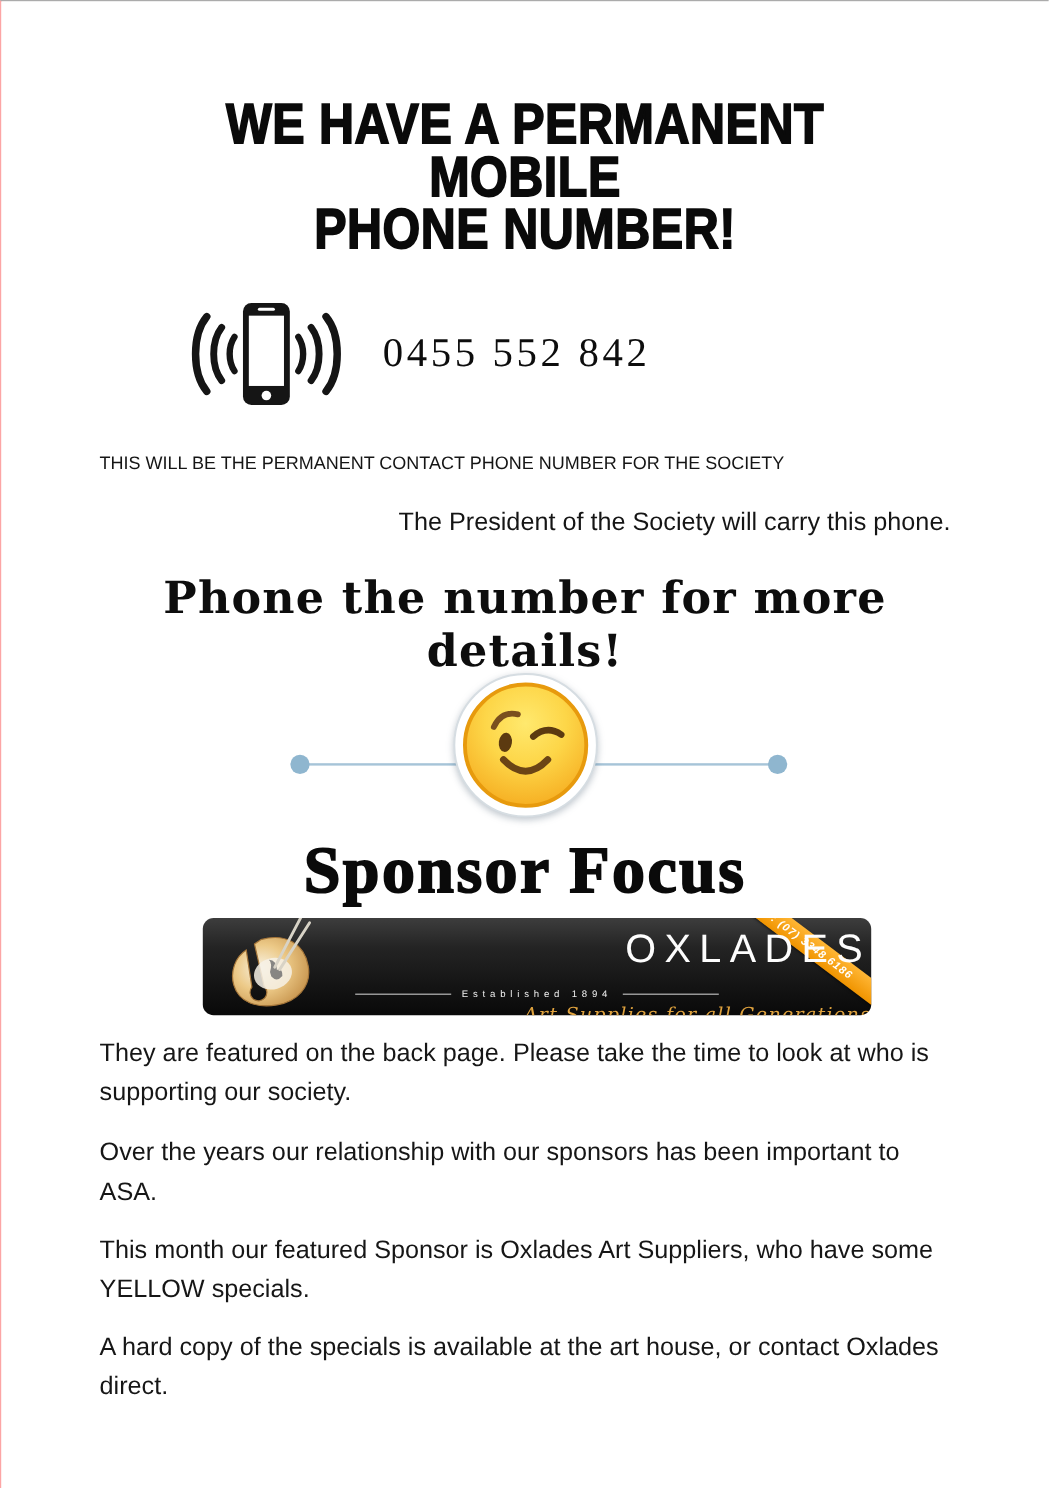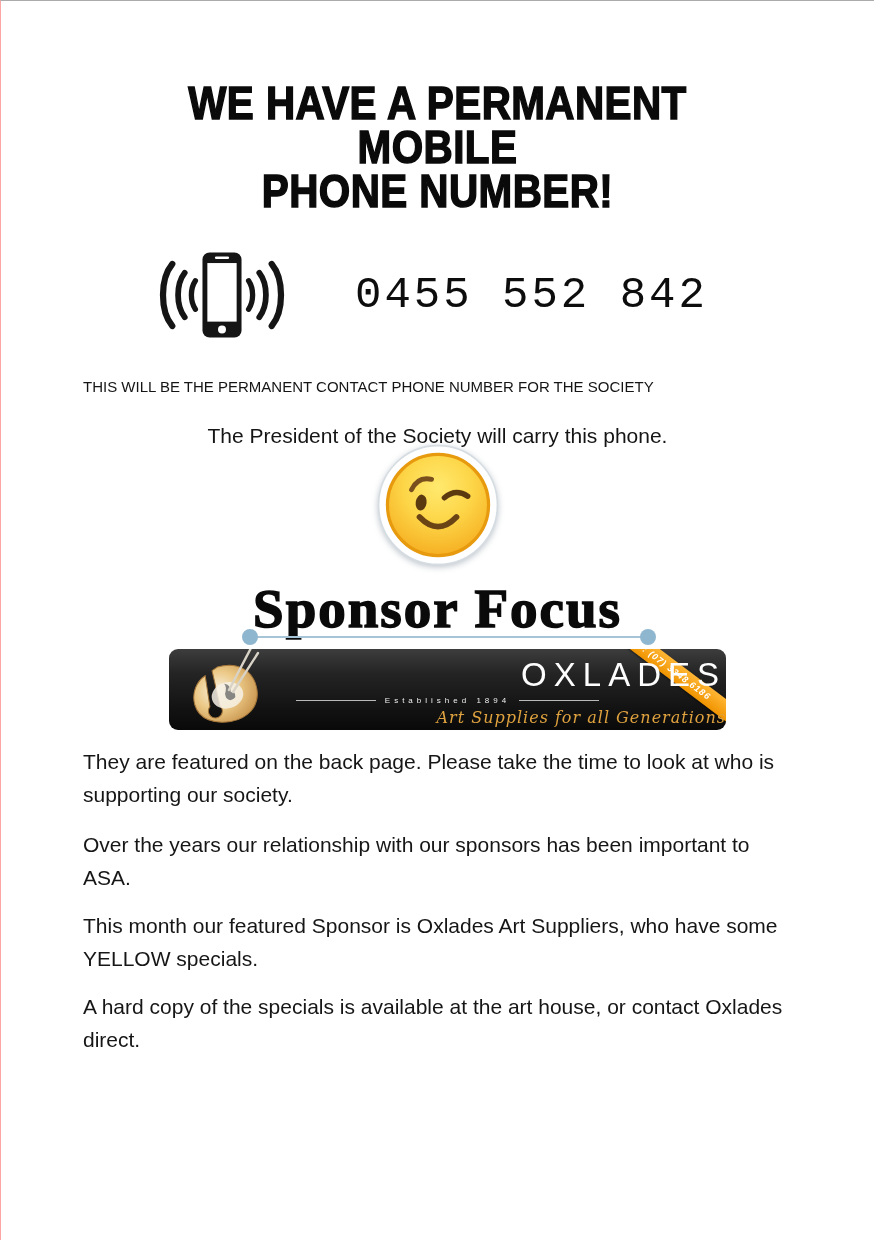--- a/index.html
+++ b/index.html
@@ -35,31 +35,31 @@
   }
 
   
   .phone-row{
     display:flex;align-items:center;
     margin-top:34px;
     margin-left:68px;
   }
   .phone-icon svg{width:142px;height:96px;display:block;}
   .phone-number{
-    font-family:Liberation Mono, monospace;
-    font-size:44px;
+    font-family:Liberation Serif, serif;
+    font-size:34px;
     color:#0d0d0d;
-    margin-left:62px;
+    margin-left:26px;
     letter-spacing:3px;
     white-space:nowrap;
   }
 
   
   .caps-note{margin-top:29px;text-align:left;font-size:15px;line-height:29px;color:#151515;}
-  .president-note{margin-top:23px;text-align:center;font-size:21px;color:#151515;}
+  .president-note{margin-top:23px;text-align:right;font-size:21px;color:#151515;}
 
   .callout{
     margin-top:28px;text-align:center;
     font-family:"DejaVu Serif",serif;
     font-weight:bold;font-size:37px;
     letter-spacing:1px;color:#0d0d0d;
   }
 
   
   .emoji-wrap{text-align:center;margin-top:-4px;position:relative;z-index:2;height:122px;}
@@ -98,21 +98,21 @@
   .banner .ribbon{
     position:absolute;top:13px;right:-64px;width:232px;
     transform:rotate(37deg);
     background:linear-gradient(180deg,#ffb635 0%,#f09400 100%);
     color:#fff;font-size:9px;font-weight:bold;font-style:italic;
     text-align:center;padding:4px 0;letter-spacing:1px;
     box-shadow:0 1px 2px rgba(0,0,0,0.5);
   }
   .banner .brand{position:absolute;left:0;right:0;top:9px;text-align:right;}
   .brand-name{font-size:33px;line-height:34px;font-weight:normal;letter-spacing:7px;color:#fdfdfd;}
-  .established{display:flex;align-items:center;justify-content:center;gap:9px;margin-top:4px;}
+  .established{display:flex;align-items:center;justify-content:center;gap:9px;margin-top:16px;}
   .est-line{width:80px;height:1px;background:#b9b9b9;}
   .est-text{font-size:8px;letter-spacing:4px;color:#f0f0f0;white-space:nowrap;}
   .tagline{
     margin-top:3px;
     font-family:"DejaVu Serif",serif;font-style:italic;
     color:#dfa23e;font-size:16px;letter-spacing:1px;
   }
   .palette{position:absolute;left:12px;top:-5px;width:92px;height:88px;}
 
   
@@ -149,20 +149,21 @@
       </span>
       <span class="phone-number">0455 552 842</span>
     </div>
 
     <div class="caps-note">
       <div>THIS WILL BE THE PERMANENT CONTACT PHONE NUMBER FOR THE SOCIETY</div>
     </div>
 
     <div class="president-note">The President of the Society will carry this phone.</div>
 
+    <div class="callout">Phone the number for more details!</div>
 
     <div class="emoji-wrap">
       <svg viewBox="0 0 76 76" xmlns="http://www.w3.org/2000/svg">
         <defs>
           <radialGradient id="emg" cx="50%" cy="32%" r="75%">
             <stop offset="0%" stop-color="#FFE96E"></stop>
             <stop offset="45%" stop-color="#FDD648"></stop>
             <stop offset="100%" stop-color="#F5A81C"></stop>
           </radialGradient>
         </defs>

